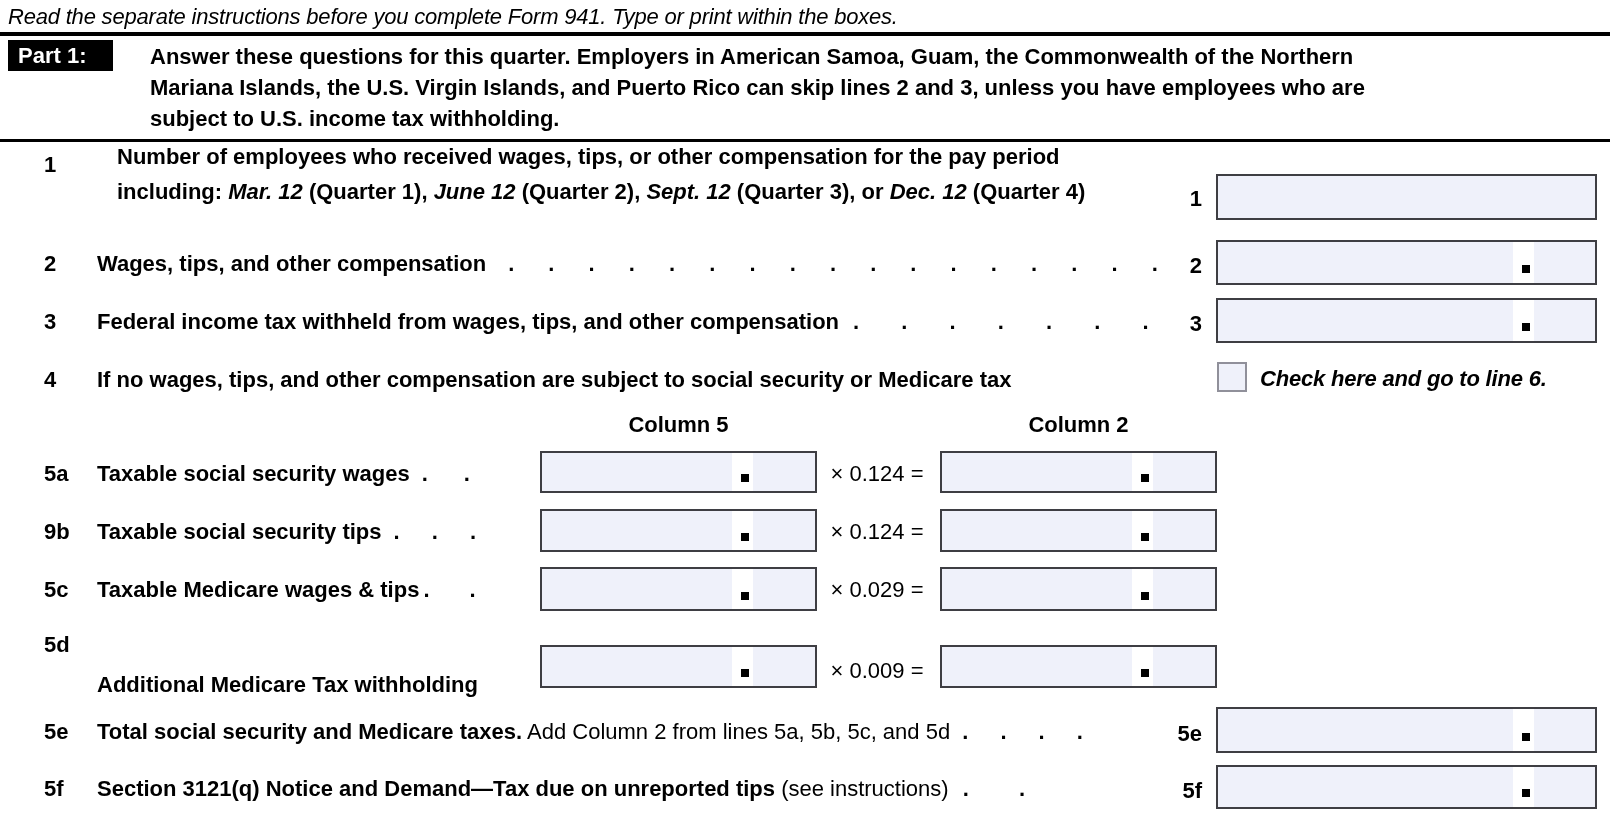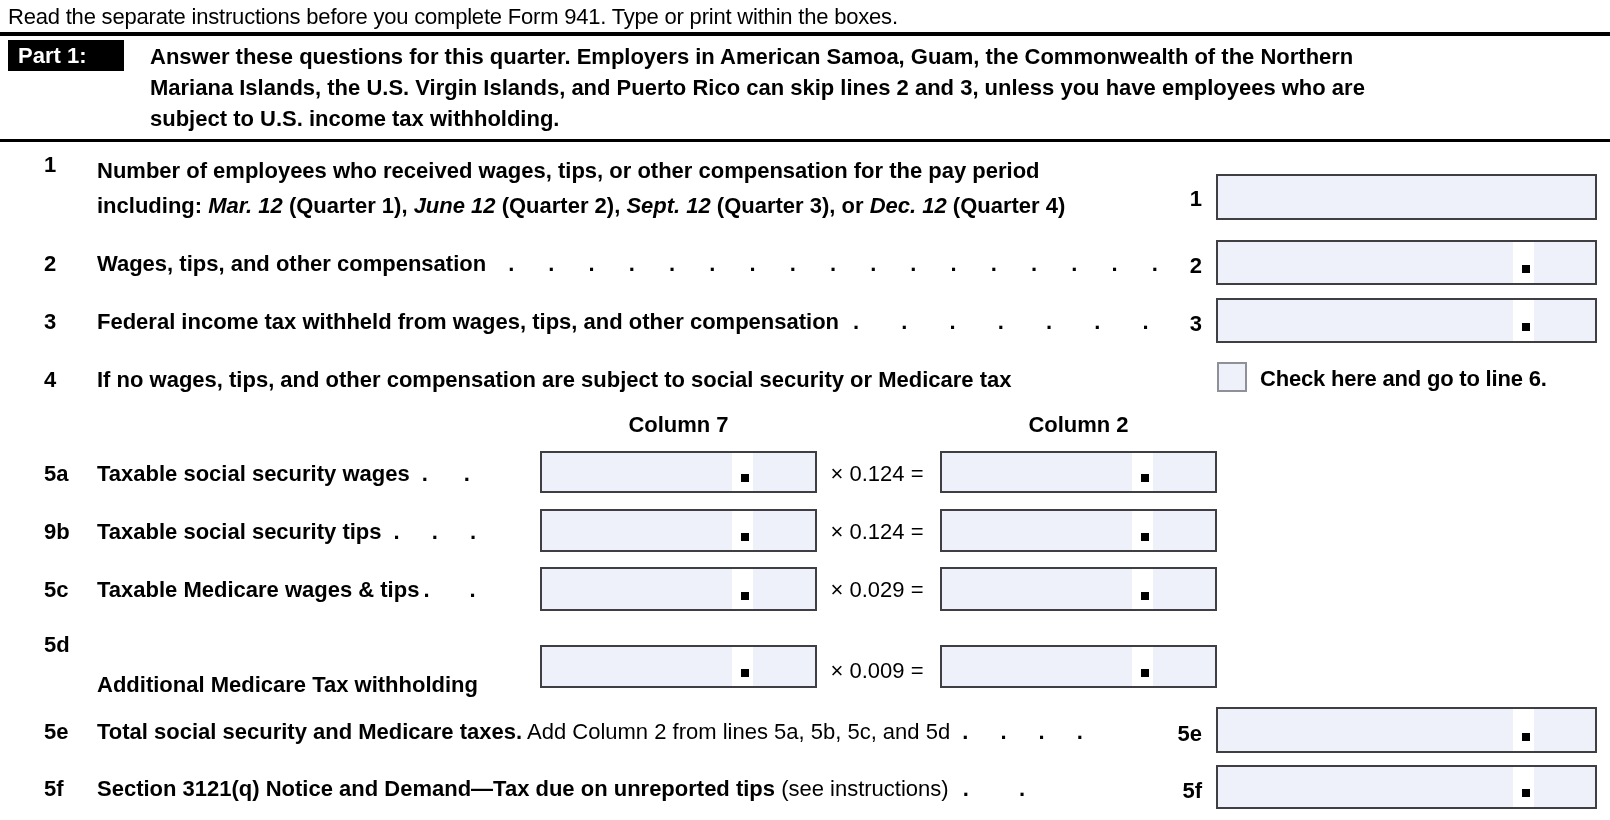--- a/index.html
+++ b/index.html
@@ -6,28 +6,28 @@
     --box_fill:#eff1fa; --box_border:#3e3e43; --strip:#ffffff; --dot:#000000;
     --checkbox_border:#90909a; --part1_bg:#000000; --part1_fg:#ffffff; --text:#000000; --rule:#000000;
   }
   *{box-sizing:border-box; margin:0; padding:0;}
   html,body{background:#ffffff;}
   .page{
     position:relative; width:1610px; height:820px; overflow:hidden;
     font-family:"Liberation Sans","DejaVu Sans",sans-serif; color:var(--text);
     background:#ffffff;
   }
-  .abs{position:absolute;}
+  .abs{position:absolute;font-style:italic;}
   .b{font-weight:bold;}
   .reg{font-weight:normal;}
   .bi{font-weight:bold; font-style:italic;}
   .fs{font-size:22px; letter-spacing:-0.2px;}
   .rule{position:absolute; left:0; width:1610px; background:var(--rule);}
   .part1-box{
-    position:absolute; left:8px; top:40px; width:116px; height:31px;
+    position:absolute; left:8px; top:40px; width:105px; height:31px;
     background:var(--part1_bg); color:var(--part1_fg);
     font-size:22px; font-weight:bold; line-height:31px; padding-left:10px;
   }
   .part1-text{position:absolute; left:150px; top:41px; width:1425px; font-size:22px; font-weight:bold; line-height:31px;}
   .lnum{position:absolute; left:44px; width:46px; font-size:22px; font-weight:bold;}
   .ltext{position:absolute; left:97px; font-size:22px; font-weight:bold;}
   .rnum{position:absolute; left:1150px; width:52px; text-align:right; font-size:22px; font-weight:bold;}
   .field{
     position:absolute; background:var(--box_fill); border:2px solid var(--box_border);
   }
@@ -61,21 +61,21 @@
 
   <div class="part1-box">Part 1:</div>
   <div class="part1-text">
     <span>Answer these questions for this quarter. Employers in American Samoa, Guam, the Commonwealth of the Northern</span><br>
     <span>Mariana Islands, the U.S. Virgin Islands, and Puerto Rico can skip lines 2 and 3, unless you have employees who are</span><br>
     <span>subject to U.S. income tax withholding.</span>
   </div>
   <div class="rule" style="top:139px; height:3px;"></div>
 
   <div class="lnum" style="top:152px;">1</div>
-  <div class="ltext" style="top:153px; width:1060px; line-height:35px;">
+  <div class="ltext" style="top:139px; width:1060px; line-height:35px;margin-left:20px;">
     <span>Number of employees who received wages, tips, or other compensation for the pay period</span><br>
     <span>including: </span><span class="bi">Mar. 12</span><span> (Quarter 1), </span><span class="bi">June 12</span><span> (Quarter 2), </span><span class="bi">Sept. 12</span><span> (Quarter 3), or </span><span class="bi">Dec. 12</span><span> (Quarter 4)</span>
   </div>
   <div class="rnum" style="top:186px;">1</div>
   <div class="field" style="left:1216px; top:174px; width:381px; height:46px;"></div>
 
   <div class="lnum" style="top:251px;">2</div>
   <div class="ltext" style="top:251px;">
     <span>Wages, tips, and other compensation</span><span class="leader ws28">. . . . . . . . . . . . . . . . .</span>
   </div>
@@ -93,21 +93,21 @@
   <div class="field amount" style="left:1216px; top:298px; width:381px; height:45px;">
     <div class="strip"></div>
     <div class="dot"></div>
   </div>
 
   <div class="lnum" style="top:367px;">4</div>
   <div class="ltext" style="top:367px; width:1080px;">If no wages, tips, and other compensation are subject to social security or Medicare tax</div>
   <div class="checkbox"></div>
   <div class="abs fs b" style="left:1260px; top:366px;">Check here and go to line 6.</div>
 
-  <div class="colhdr" style="left:540px;">Column 7</div>
+  <div class="colhdr" style="left:540px;">Column 5</div>
   <div class="colhdr" style="left:940px;">Column 2</div>
 
   <div class="lnum" style="top:461px;">5a</div>
   <div class="ltext" style="top:461px;">
     <span>Taxable social security wages</span><span class="leader ws30">. .</span>
   </div>
   <div class="field colbox" style="left:540px; top:451px; width:277px; height:42px;">
     <div class="strip"></div>
     <div class="dot"></div>
   </div>

